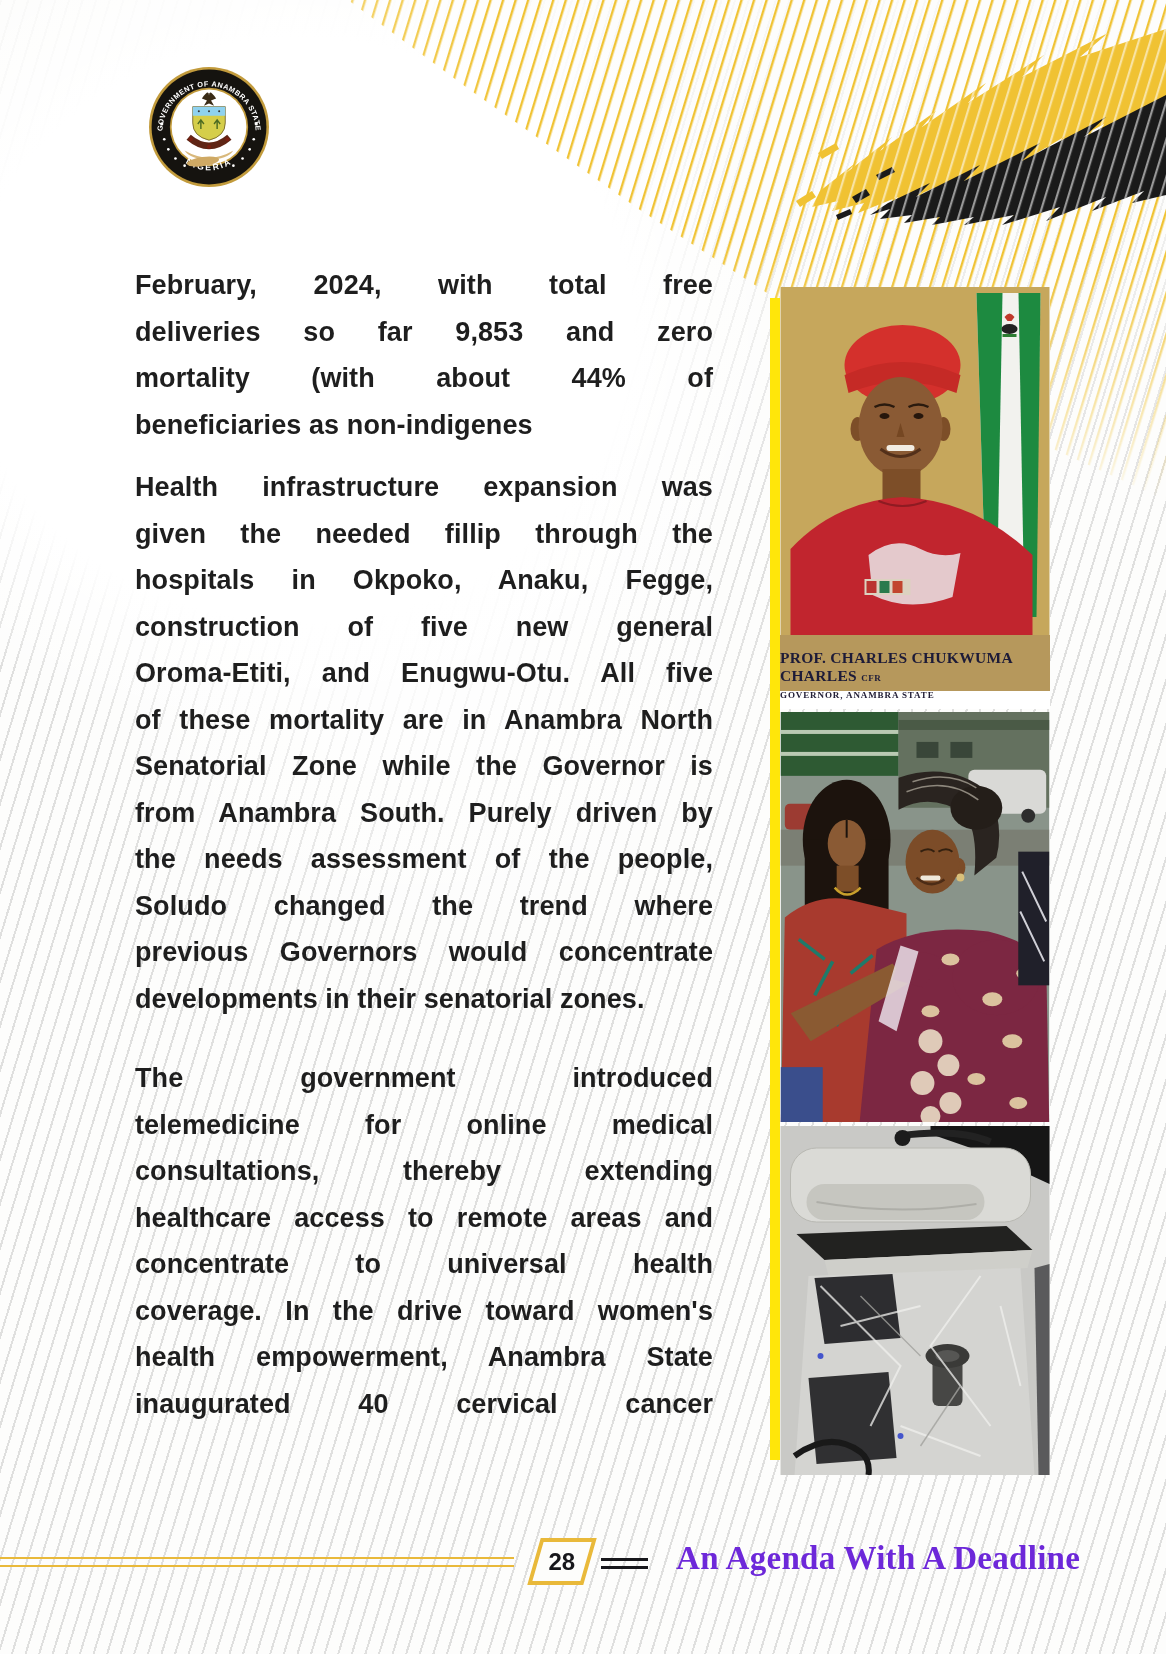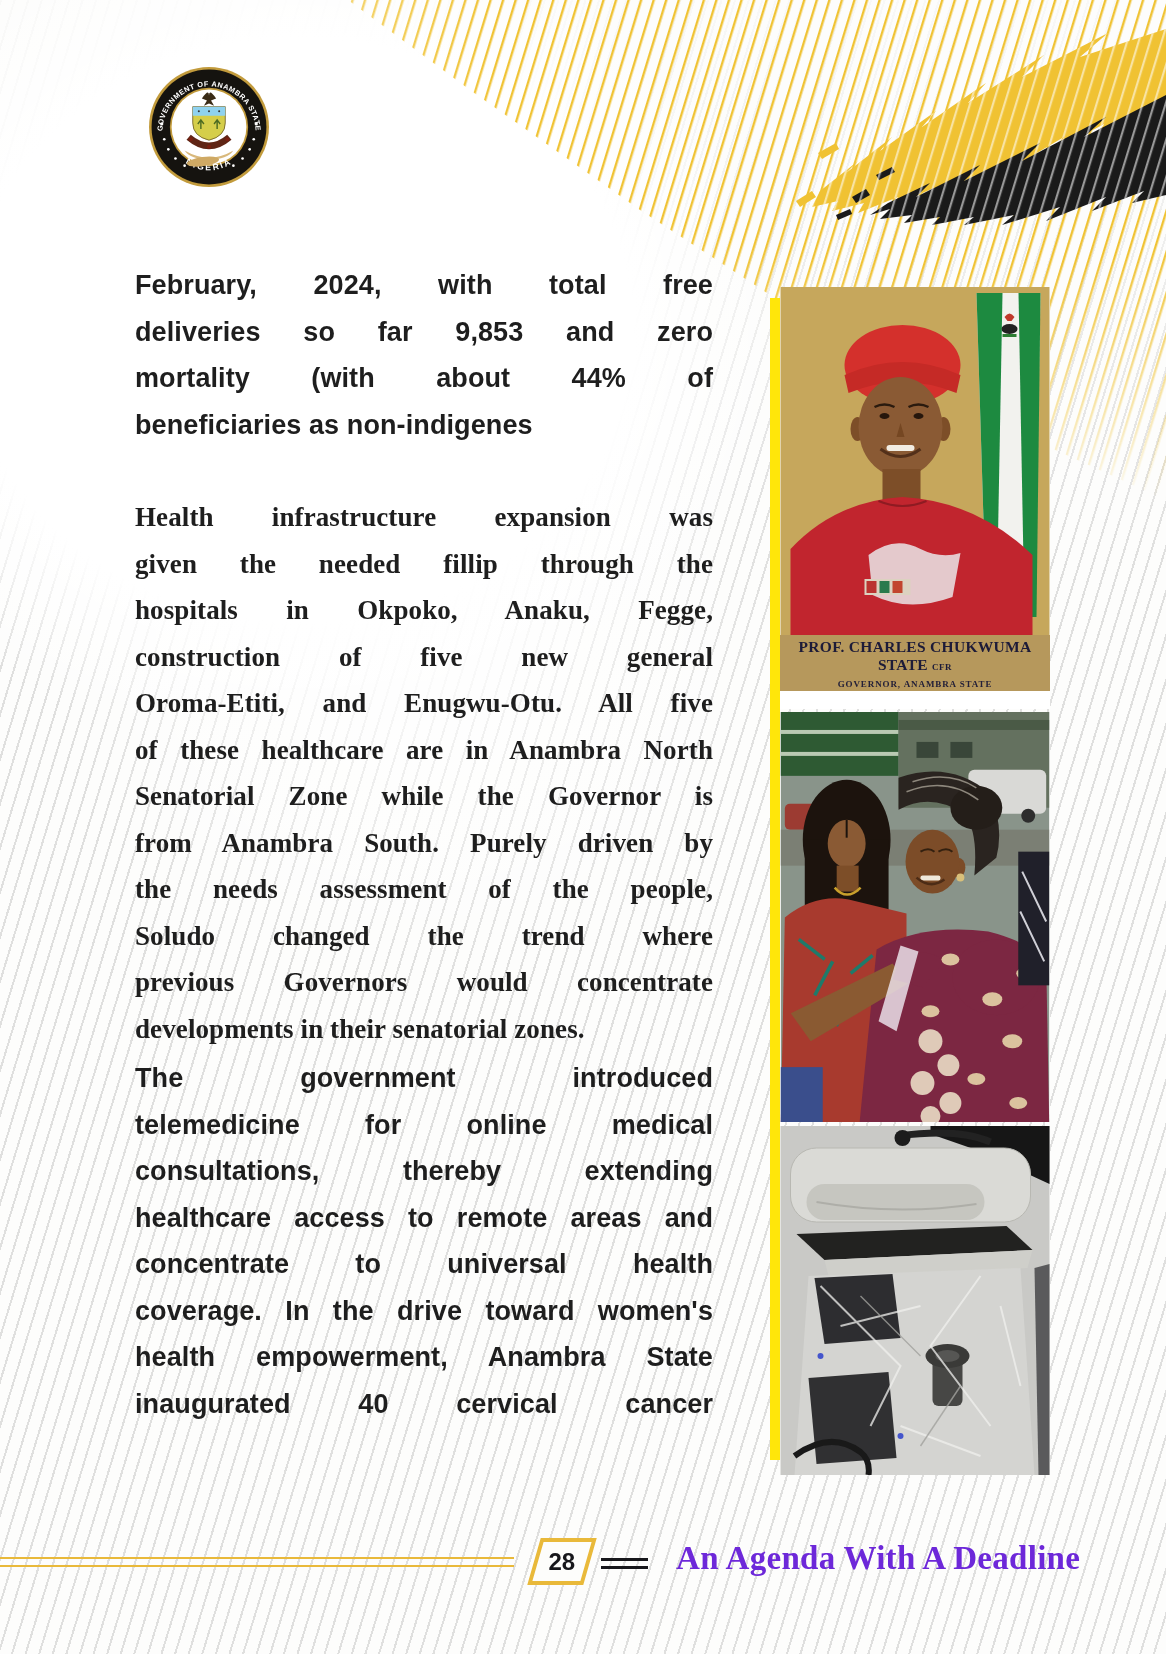--- a/index.html
+++ b/index.html
@@ -30,34 +30,34 @@
   
   .para{
     position:absolute;left:135px;width:578px;
     font-size:27px;line-height:46.5px;font-weight:600;color:#1e1e1e;
     letter-spacing:0.1px;
   }
   .para .line{text-align:justify;text-align-last:justify;}
   .para .line.last{text-align-last:left;}
   .para.justify-all .line.last{text-align-last:justify;}
   .p1{top:262px;}
-  .p2{top:494px;font-family:Liberation Serif, serif;}
+  .p2{top:464px;}
   .p3{top:1055px;}
 
   
   .yellow-strip{position:absolute;left:770px;top:298px;width:10px;height:1162px;background:#ffe60a;}
   .photo{position:absolute;left:780px;width:270px;margin:0;padding:0;display:flex;flex-direction:column;background:#fff;}
   .photo svg{display:block;}
   .photo1{top:287px;height:422px;}
   .photo2{top:712px;height:410px;}
   .photo3{top:1126px;height:349px;}
   .caption{
-    height:56px;background:#b6985c;text-align:center;
+    height:56px;background:#b6985c;
     font-family:"Liberation Serif",serif;font-weight:700;color:#1d1b38;
-    padding-top:3px;box-sizing:border-box;
+    padding-top:14px;box-sizing:border-box;
   }
   .cap1{font-size:15.5px;letter-spacing:0.3px;line-height:18px;}
   .cap2{font-size:15.5px;letter-spacing:0.3px;line-height:18px;}
   .cap2 .cfr{font-size:9px;letter-spacing:0.5px;}
   .cap3{font-size:9px;letter-spacing:0.9px;margin-top:3px;color:#242038;}
 
   
   .rule-yellow{position:absolute;left:0;top:1557px;width:514px;height:6px;
     border-top:2.5px solid #e9b93a;border-bottom:2.5px solid #e9b93a;}
   .page-badge{position:absolute;left:534px;top:1538px;width:56px;height:47px;
@@ -168,21 +168,21 @@
         <div class="line">deliveries so far 9,853 and zero</div>
         <div class="line">mortality (with about 44% of</div>
         <div class="line last">beneficiaries as non-indigenes</div>
       </div>
     <div class="para p2">
         <div class="line">Health infrastructure expansion was</div>
         <div class="line">given the needed fillip through the</div>
         <div class="line">hospitals in Okpoko, Anaku, Fegge,</div>
         <div class="line">construction of five new general</div>
         <div class="line">Oroma-Etiti, and Enugwu-Otu. All five</div>
-        <div class="line">of these healthcare are in Anambra North</div>
+        <div class="line">of these mortality are in Anambra North</div>
         <div class="line">Senatorial Zone while the Governor is</div>
         <div class="line">from Anambra South. Purely driven by</div>
         <div class="line">the needs assessment of the people,</div>
         <div class="line">Soludo changed the trend where</div>
         <div class="line">previous Governors would concentrate</div>
         <div class="line last">developments in their senatorial zones.</div>
       </div>
     <div class="para p3 justify-all">
         <div class="line">The government introduced</div>
         <div class="line">telemedicine for online medical</div>
@@ -227,21 +227,21 @@
         <path d="M88,268 q26,-20 52,-6 q20,10 40,4 l-8,44 q-44,16 -80,-2 z" fill="#e7d7da" opacity="0.92"></path>
         <rect x="84" y="292" width="46" height="16" fill="#dcd2c0"></rect>
         <rect x="86" y="294" width="10" height="12" fill="#bb3330"></rect>
         <rect x="99" y="294" width="10" height="12" fill="#2a7a4d"></rect>
         <rect x="112" y="294" width="10" height="12" fill="#c2452e"></rect>
       </g>
     </svg>
     <figcaption class="caption">
       <div class="cap1">PROF. CHARLES CHUKWUMA</div>
       <div class="cap2">
-        <span>STATE</span>
+        <span>CHARLES</span>
         <span class="cfr">CFR</span>
       </div>
       <div class="cap3">GOVERNOR, ANAMBRA STATE</div>
     </figcaption>
   </figure>
 
   <figure class="photo photo2">
     <svg width="270" height="410" viewBox="0 0 269 411">
       <rect width="269" height="411" fill="#89948a"></rect>
       <rect x="0" y="0" width="118" height="64" fill="#2e5a33"></rect>

